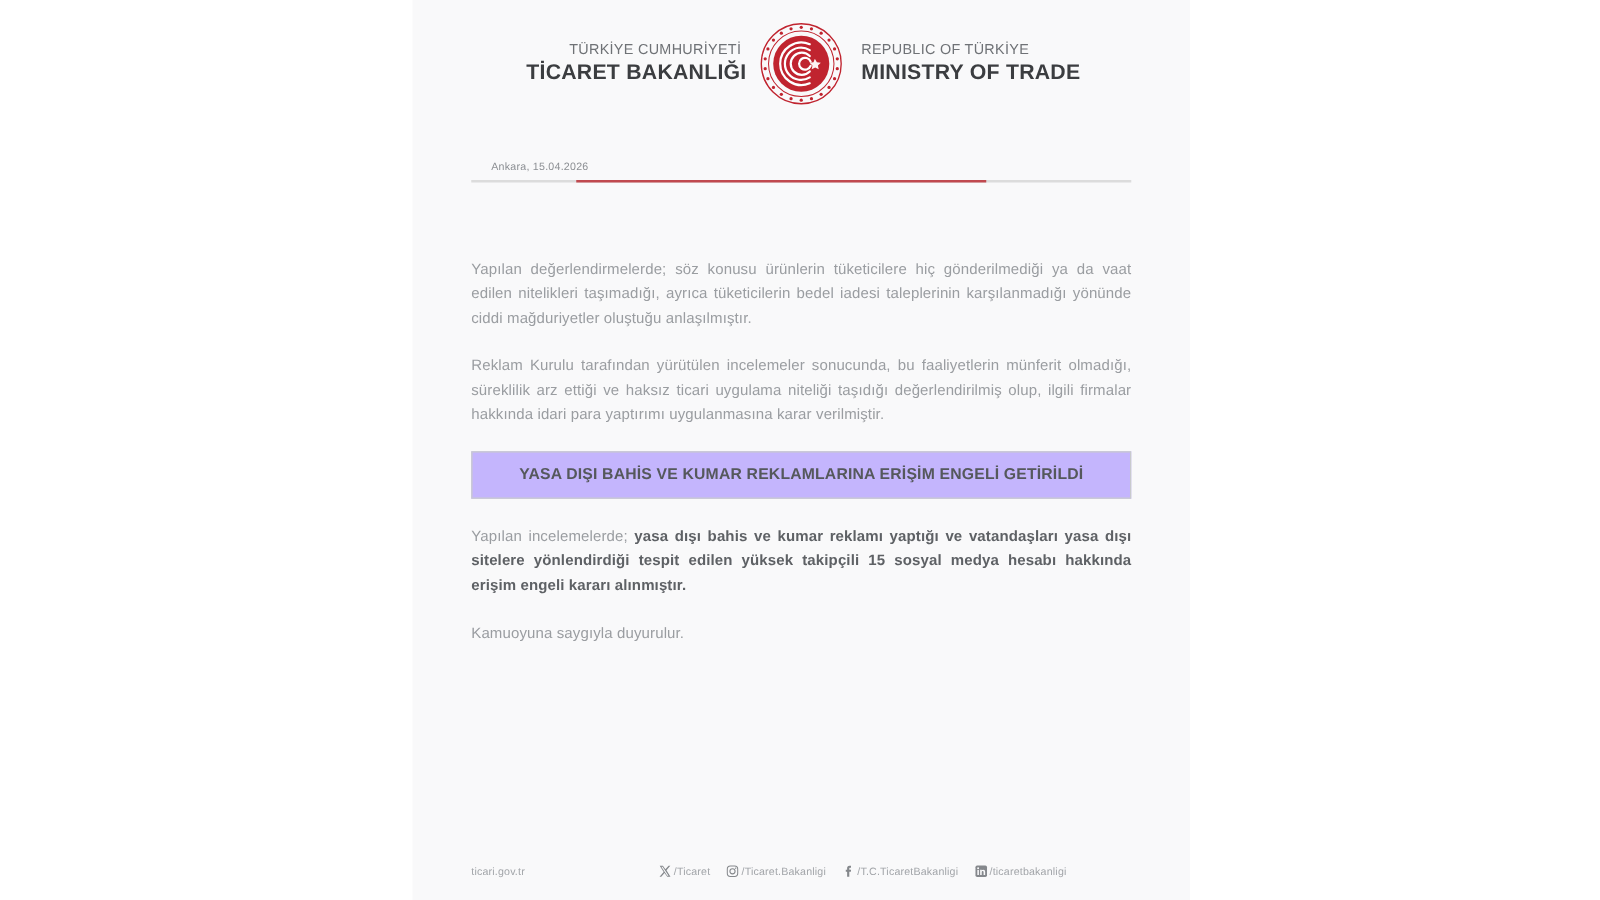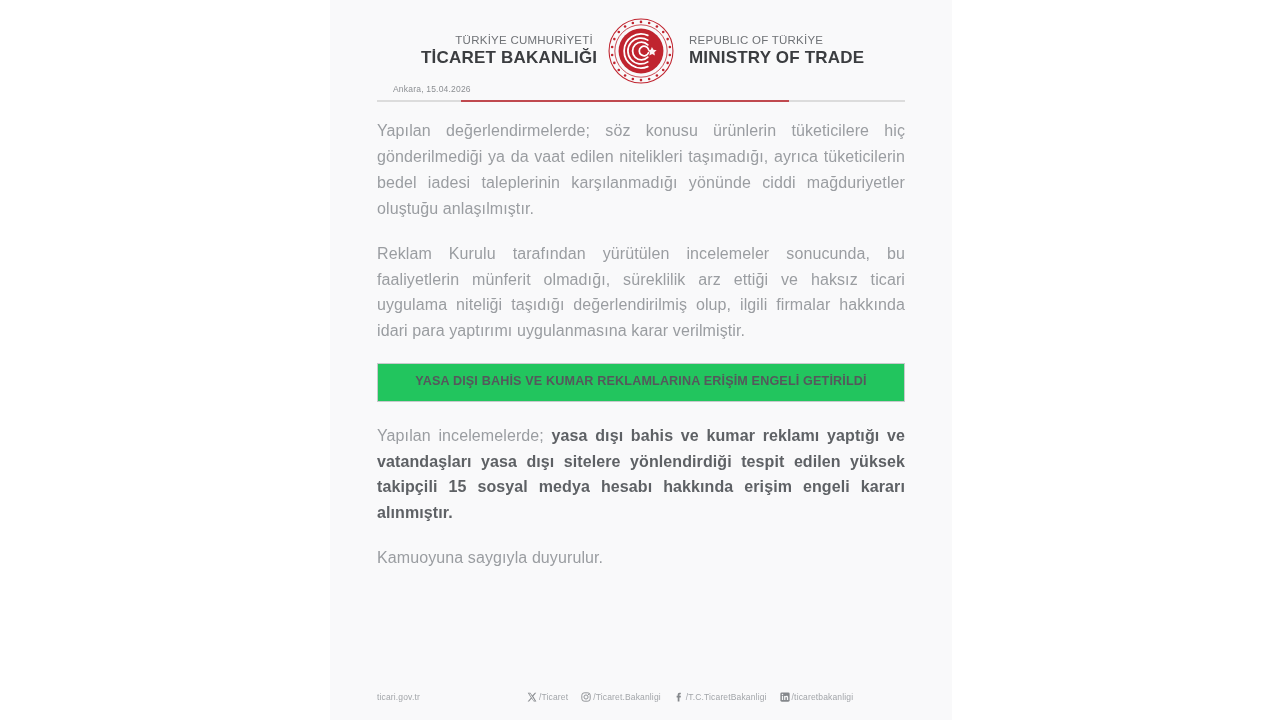--- a/index.html
+++ b/index.html
@@ -23,20 +23,21 @@
   #sheet {
     position: absolute;
     left: 330px;
     top: 0;
     width: 622px;
     height: 720px;
     background: #f9f9fa;
     padding: 0 47px;
     display: flex;
     flex-direction: column;
+    gap: 44px;
   }
 
   
   .doc-header {
     display: flex;
     align-items: center;
     justify-content: center;
     gap: 14px;
     padding-top: 22px;
     height: 80px;
@@ -103,37 +104,37 @@
   }
 
   
   .doc-body {
     padding-top: 14px;
     flex: 1 1 auto;
   }
 
   p.para {
     margin: 0 0 19px 0;
-    font-size: 16px;
+    font-size: 12px;
     line-height: 1.62;
     color: #9a9da1;
     text-align: justify;
     letter-spacing: .1px;
   }
   p.para:last-child { margin-bottom: 14px; }
 
   p.para b, p.para strong {
     color: #5e6165;
     font-weight: bold;
   }
 
   
   .headline-box {
     border: 1px solid #c8cacc;
-    background: #22c55e;
+    background: #c4b5fd;
     padding: 9px 25px 10px;
     margin: 4px 0 21px;
     text-align: center;
   }
   .headline-box .headline {
     font-size: 12.6px;
     font-weight: bold;
     line-height: 1.38;
     letter-spacing: .15px;
     color: #55585c;

